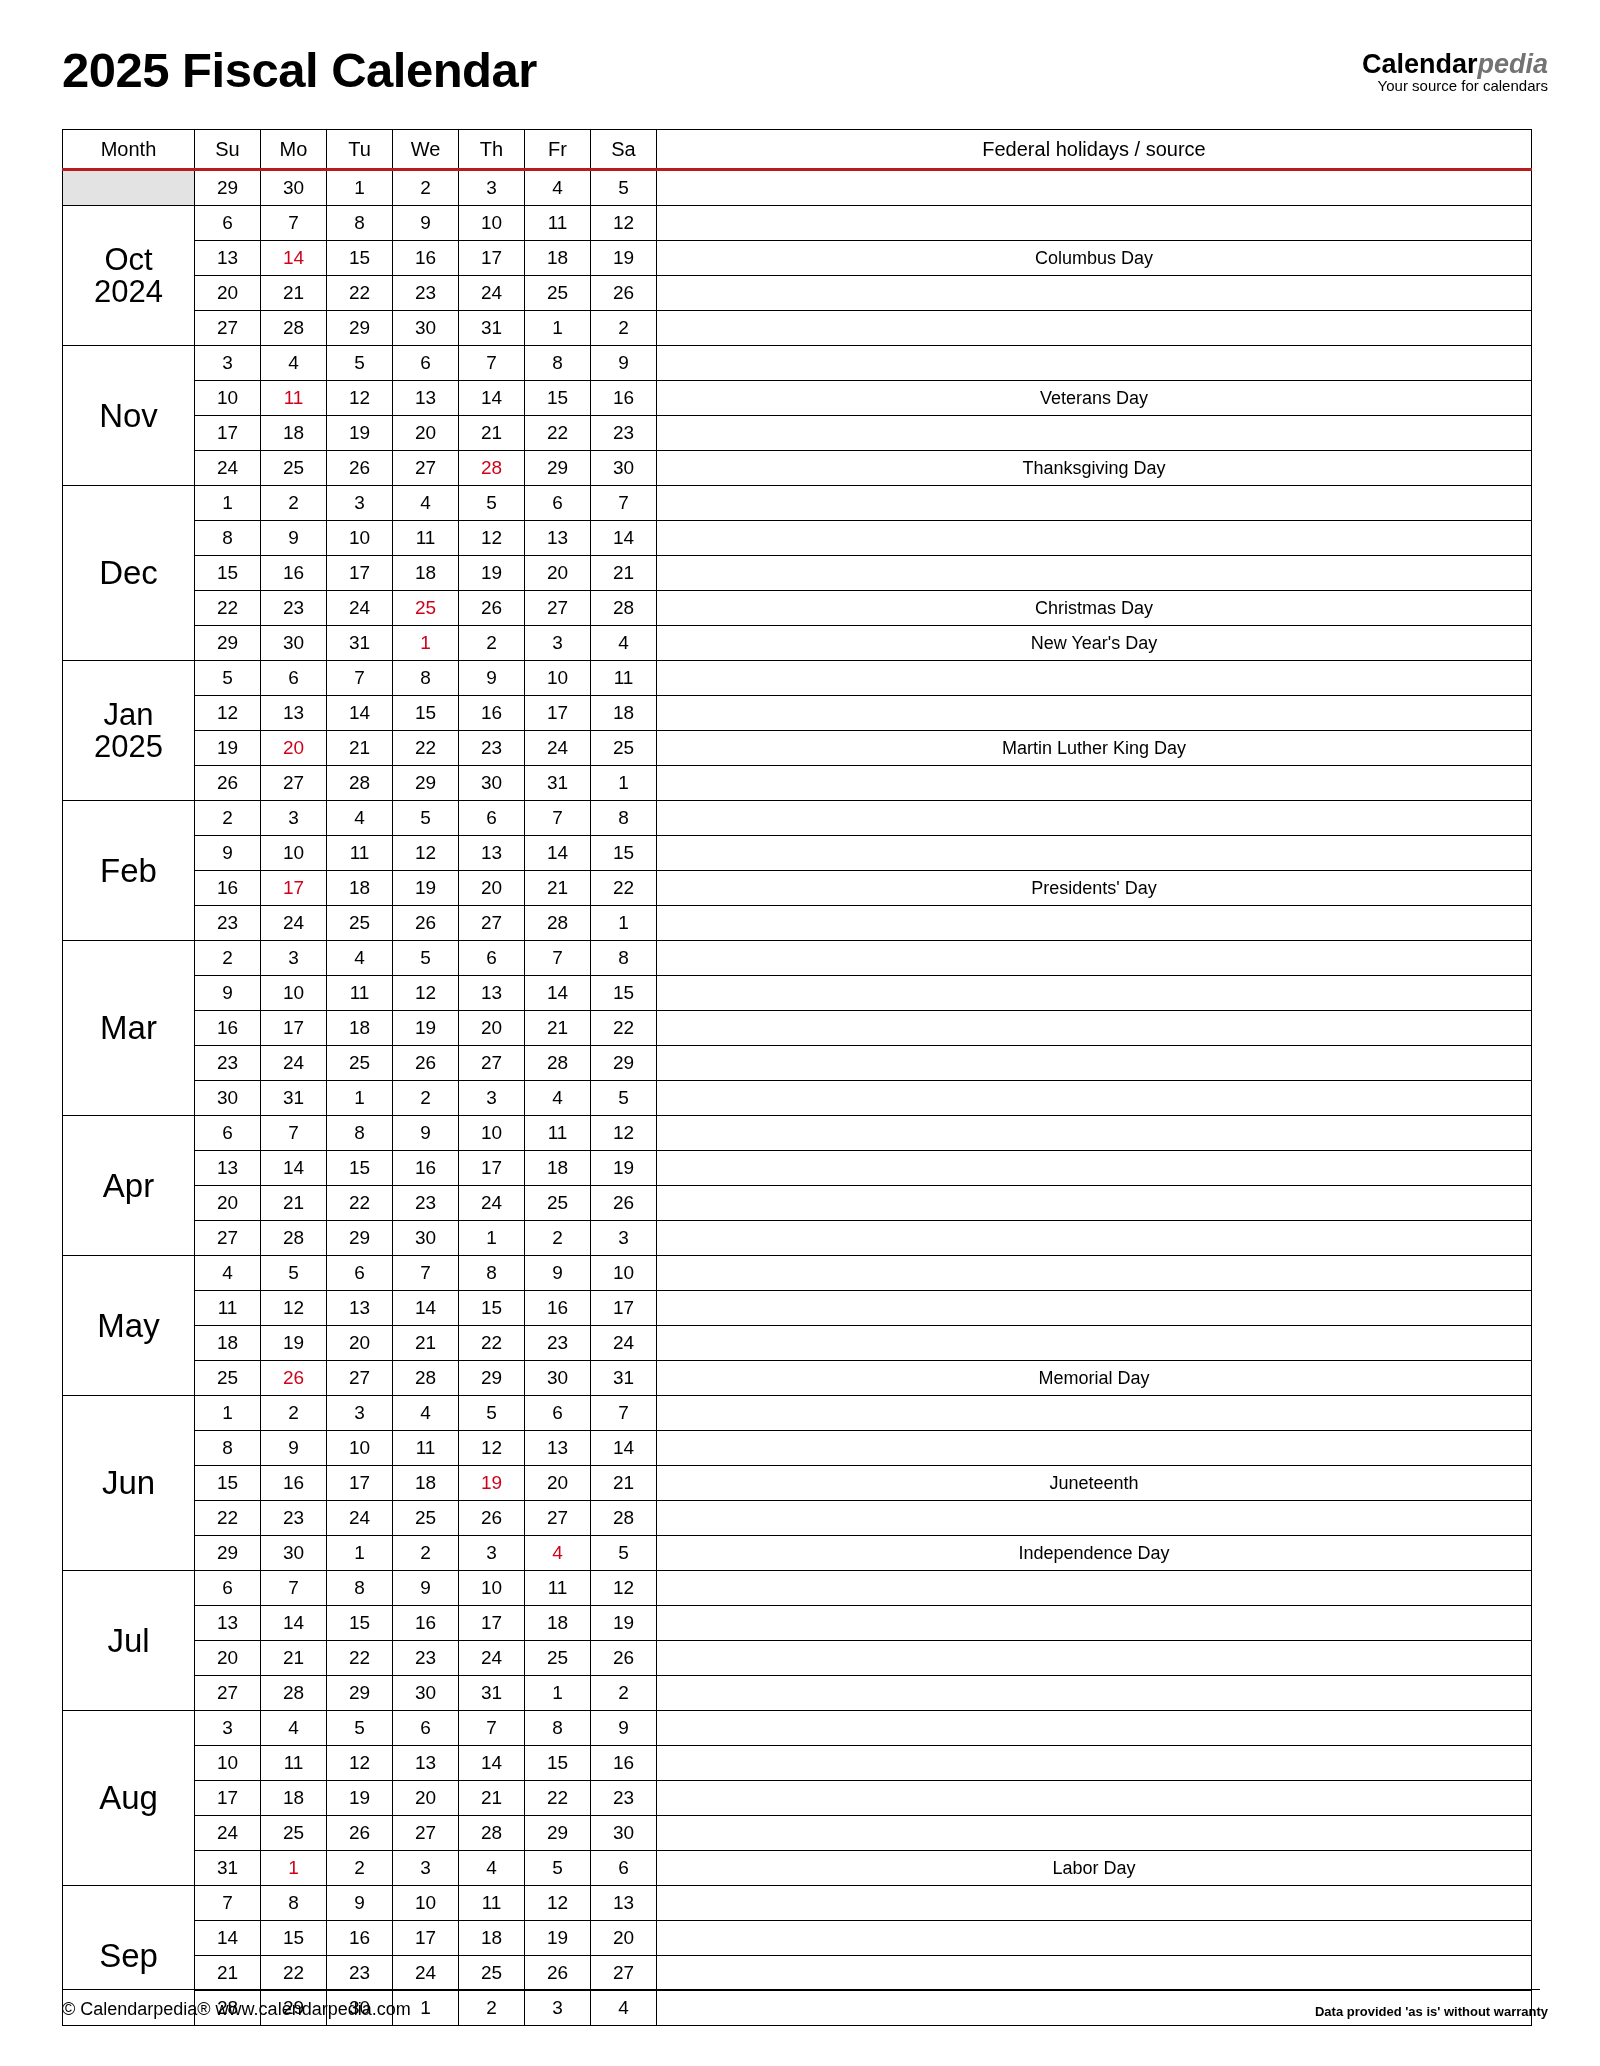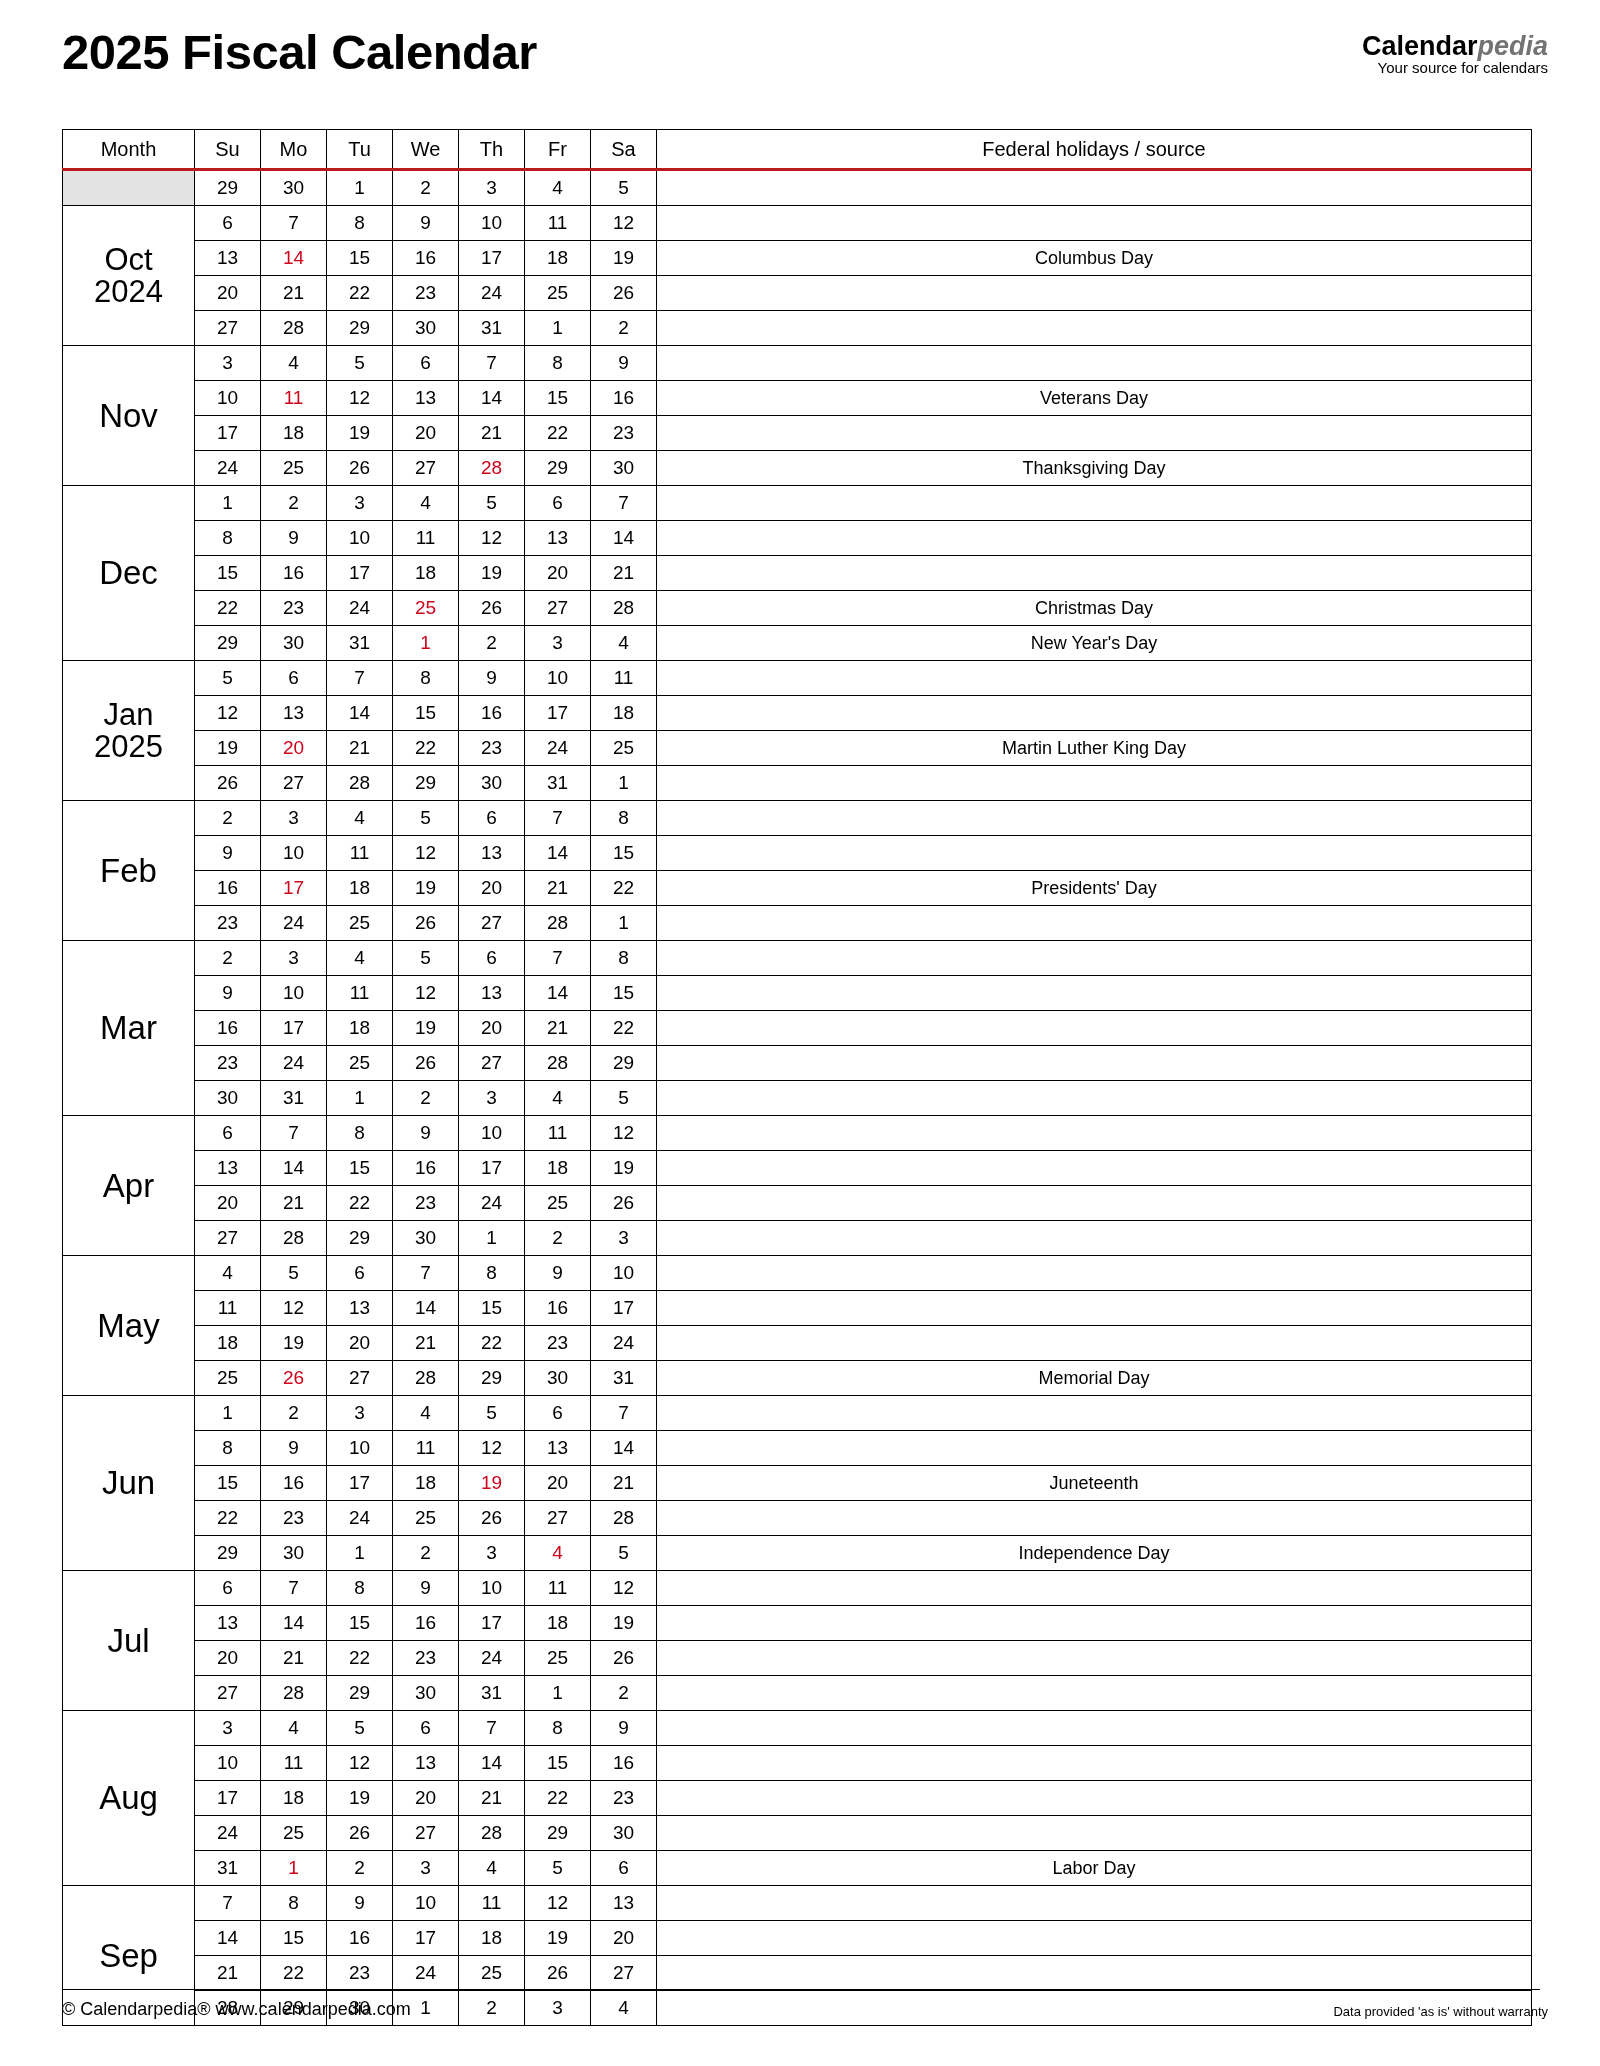--- a/index.html
+++ b/index.html
@@ -12,21 +12,21 @@
     height: 2066px;
     font-family: "Liberation Sans", sans-serif;
     color: #000000;
     position: relative;
     overflow: hidden;
   }
 
   
   #header {
     position: absolute;
-    left: 0; top: 0;
+    left: 0; top: 18px;
     width: 1600px;
     height: 122px;
   }
   #page-title {
     position: absolute;
     left: 62px;
     top: 24px;
     font-size: 49px;
     font-weight: bold;
     letter-spacing: -0.5px;
@@ -150,20 +150,21 @@
     top: 1999px;
     font-size: 18px;
     white-space: nowrap;
   }
   #footer-right {
     position: absolute;
     right: 52px;
     top: 2004px;
     font-size: 13px;
     white-space: nowrap;
+    font-weight: bold;
   }
 </style>
 </head>
 <body>
 
 <div id="header">
   <div id="page-title">2025 Fiscal Calendar</div>
   <div id="brand">
     <div id="brand-name"><span>Calendar</span><span class="pedia">pedia</span></div>
     <div id="brand-tagline">Your source for calendars</div>

